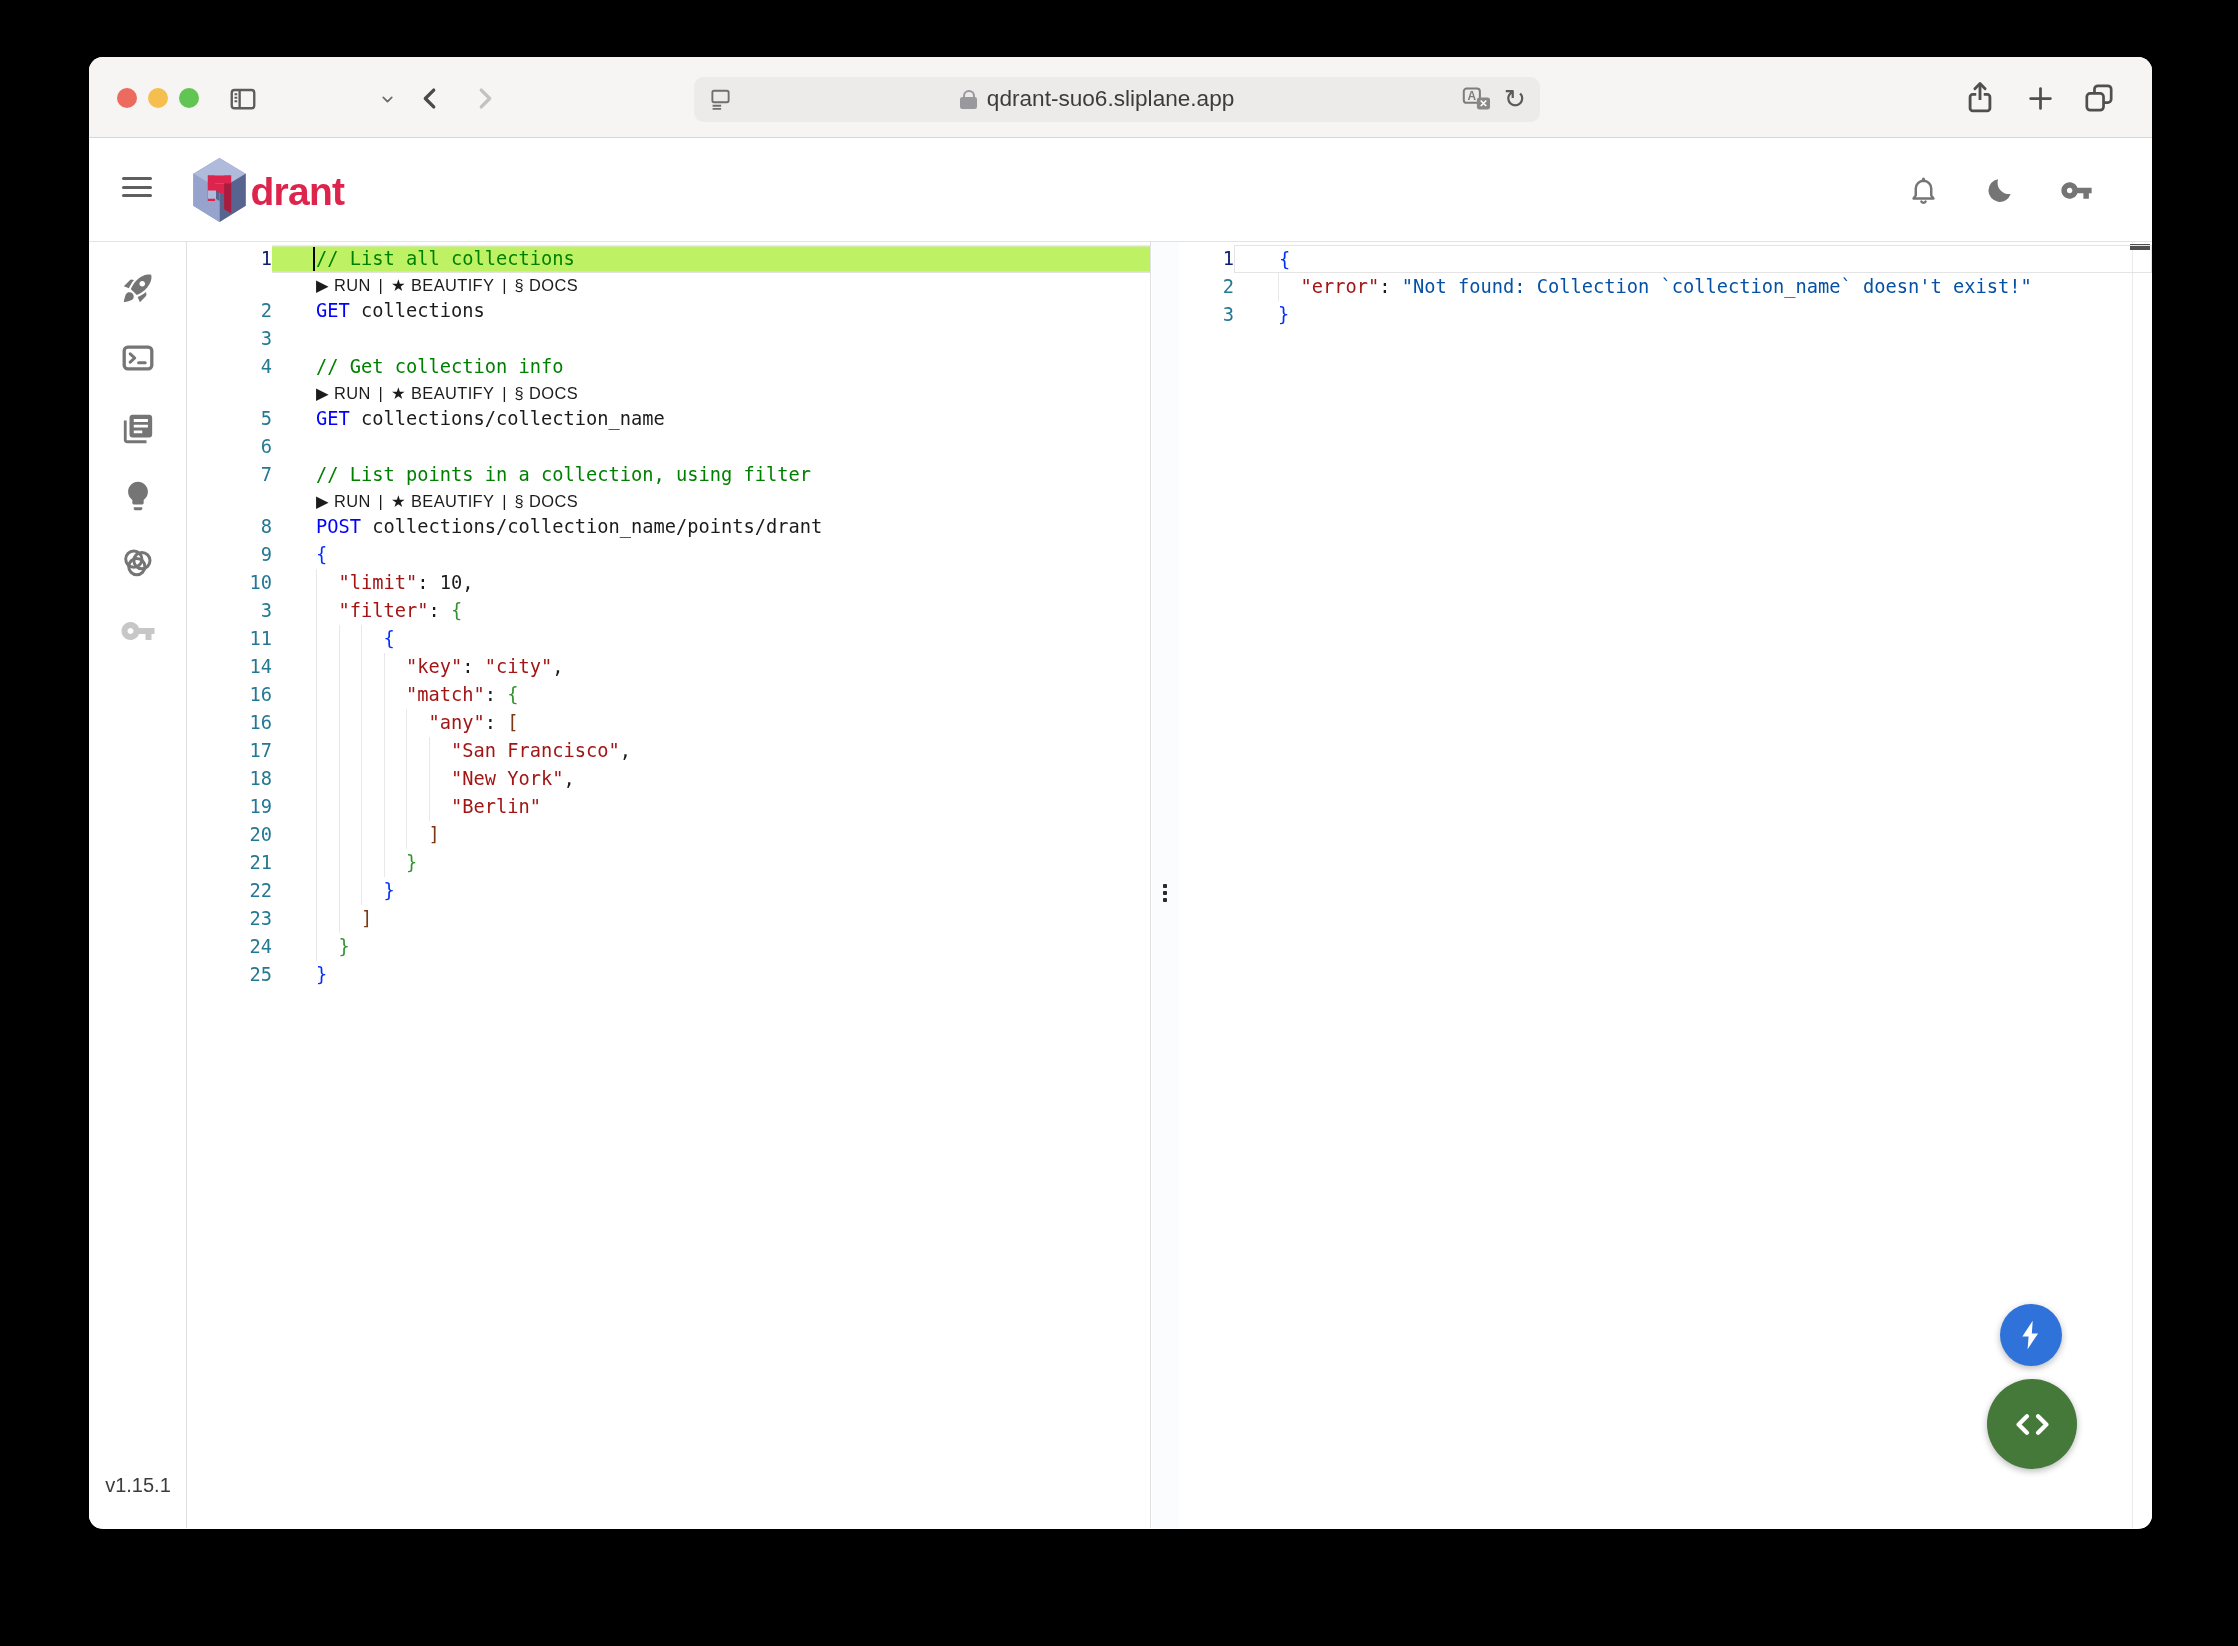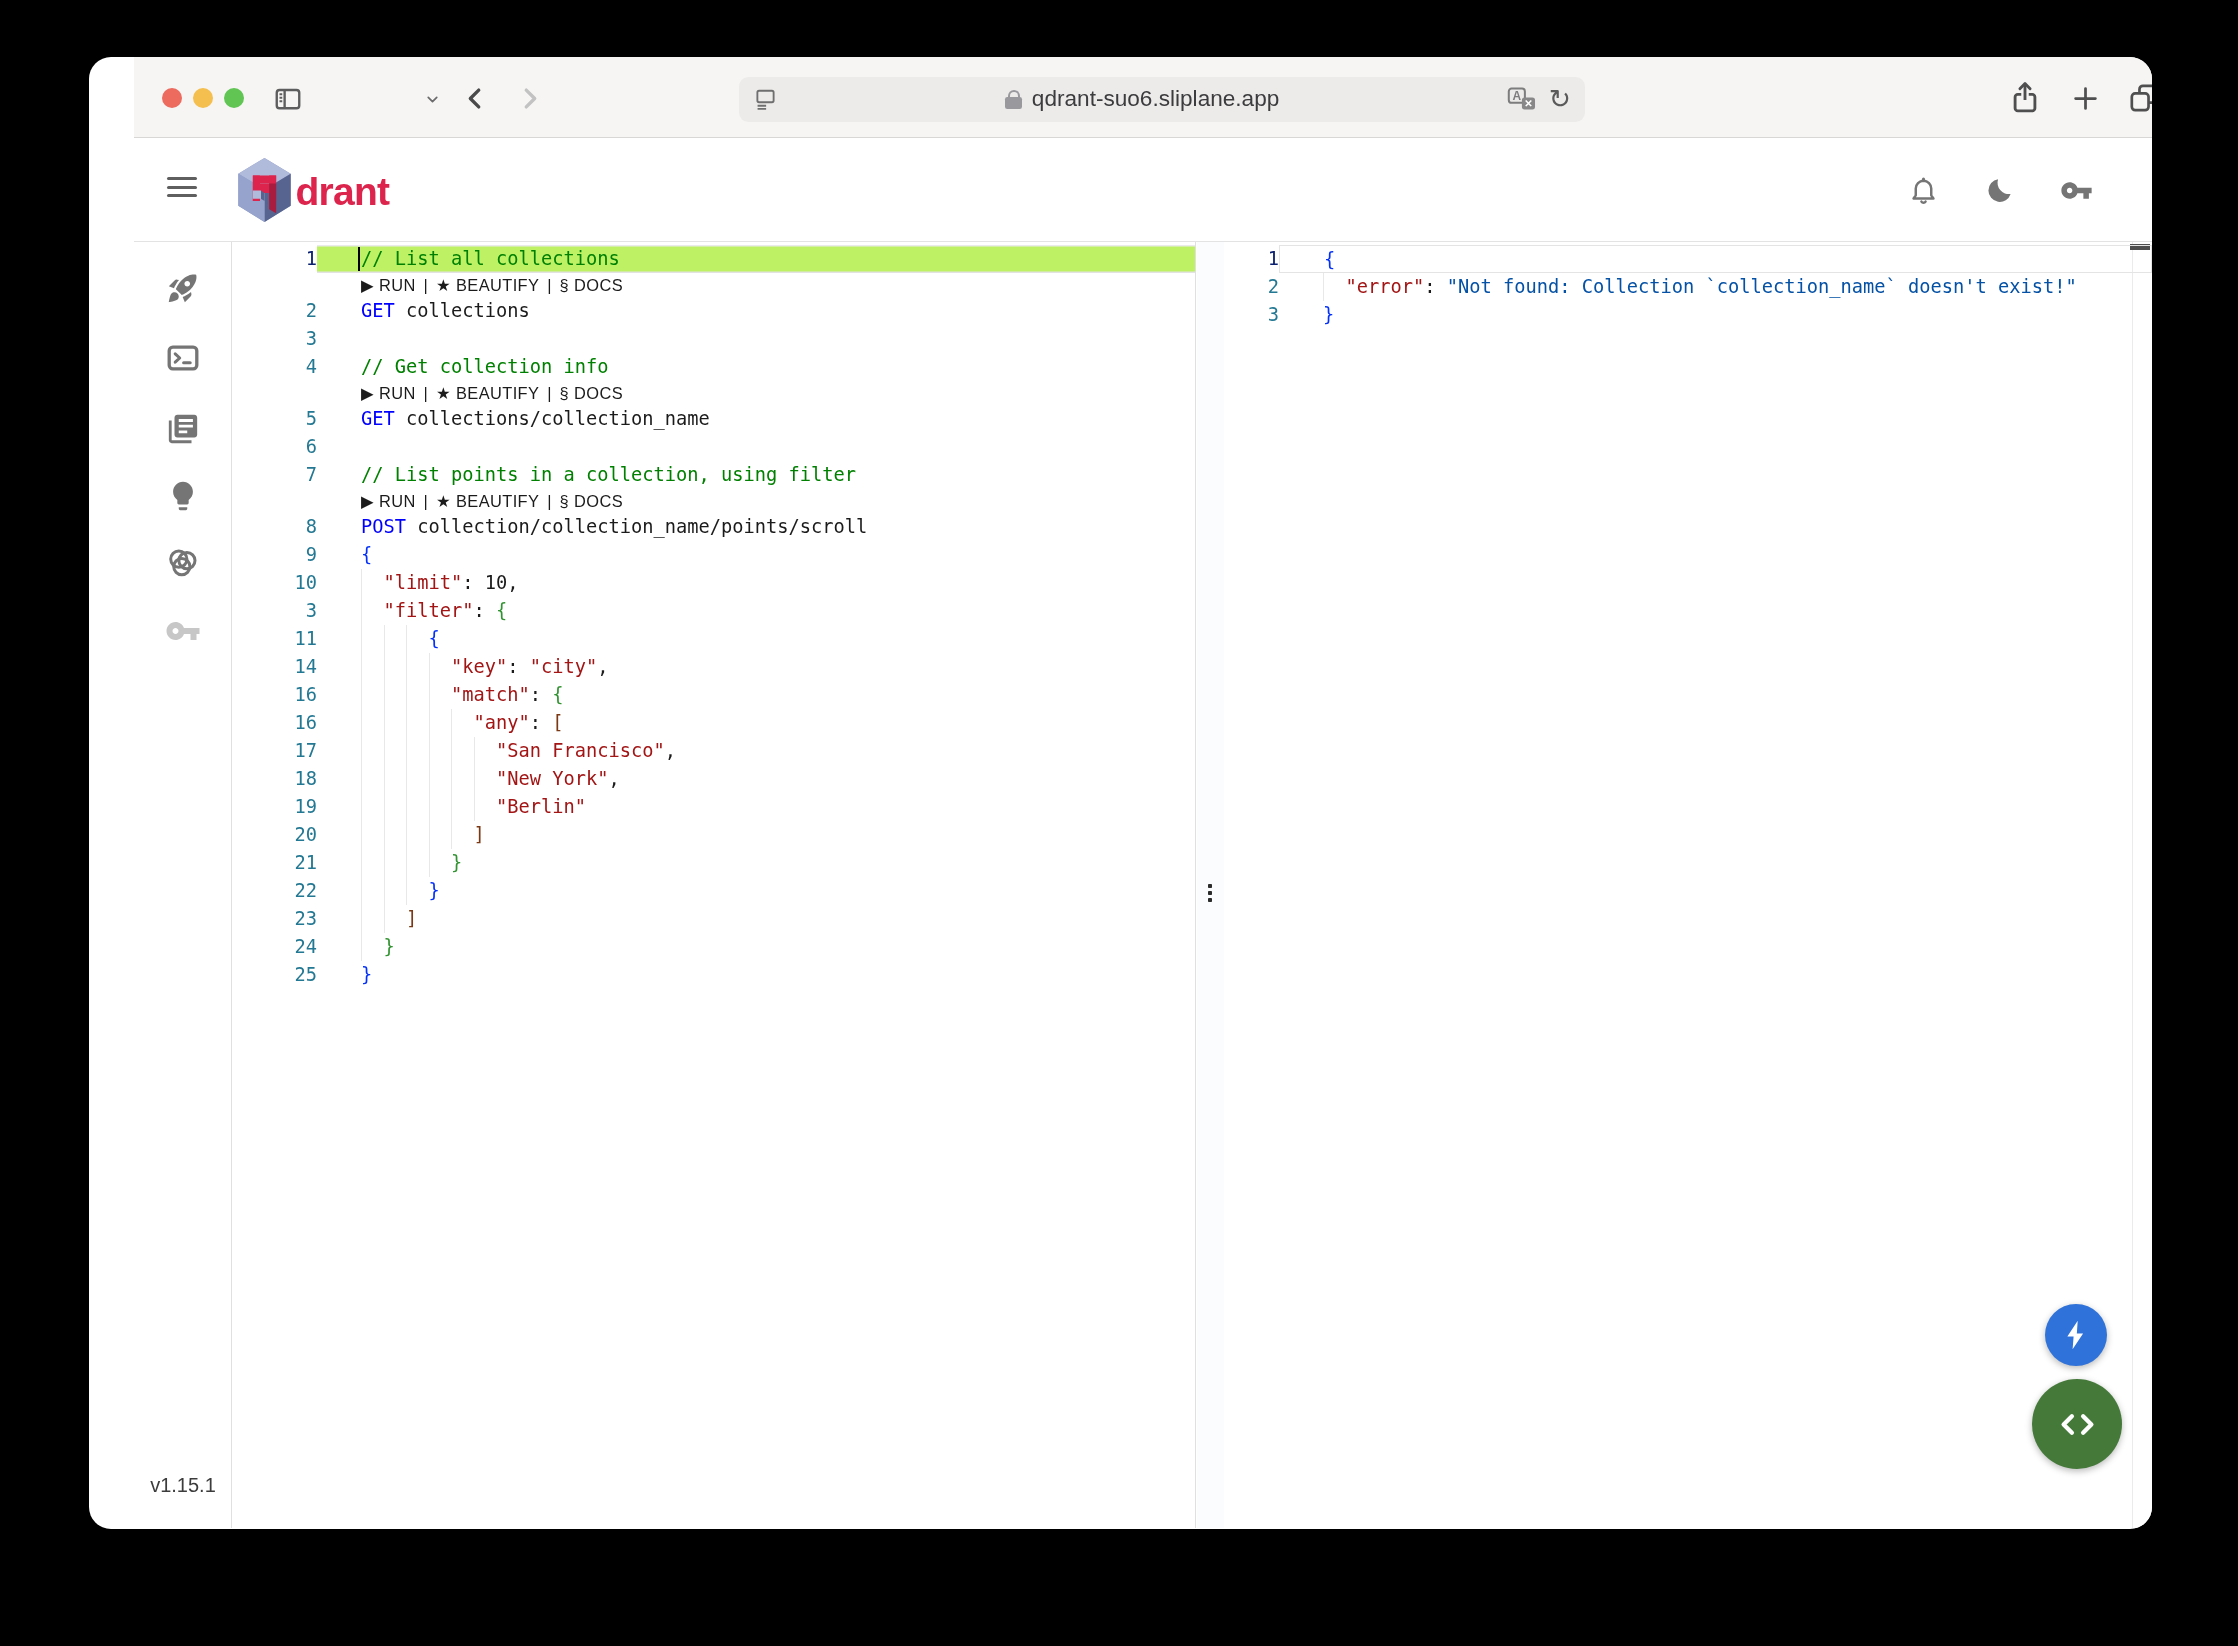--- a/index.html
+++ b/index.html
@@ -1,17 +1,17 @@
 <!DOCTYPE html>
 <html style="font-size:12.5px"><head>
 <meta charset="utf-8">
 <style>
   html,body{margin:0;padding:0;background:#000;width:2239px;height:1646px;font-family:"Liberation Sans",sans-serif;}
   *{box-sizing:border-box;}
-  .window{position:absolute;left:89px;top:57px;width:2063px;height:1472px;background:#fff;border-radius:22px;overflow:hidden;box-shadow:0 9.4px 37px rgba(0,0,0,.55);padding-left:45px;}
+  .window{position:absolute;left:89px;top:57px;width:2063px;height:1472px;background:#fff;border-radius:14px;overflow:hidden;box-shadow:0 9.4px 37px rgba(0,0,0,.55);}
 
   
   .toolbar{position:relative;height:81px;background:#f6f5f4;border-bottom:0.8px solid #d8d7d6;}
   .tl-group{position:absolute;left:28px;top:31px;display:flex;gap:11px;}
   .tl{width:20px;height:20px;border-radius:50%;}
   .tb-icon{position:absolute;display:flex;align-items:center;justify-content:center;cursor:default;}
   .urlbar{position:absolute;left:605px;top:19.5px;width:846px;height:45px;background:#edebea;border-radius:9.4px;display:flex;align-items:center;padding:0 14px;}
   .url-center{flex:1;display:flex;align-items:center;justify-content:center;gap:9.4px;color:#3c3c3e;font-size:22.6px;}
   .lock{position:relative;width:17px;height:20px;margin-top:1.6px;}
   .lock .shackle{position:absolute;left:2.3px;top:0;width:12.5px;height:9.4px;border:2.3px solid #98989d;border-bottom:none;border-radius:6.2px 6.2px 0 0;}
@@ -264,21 +264,21 @@
         <div class="row">
           <div class="gut">7</div>
           <div class="code"><span class="cm">// List points in a collection, using filter</span></div>
         </div>
         <div class="row annrow">
           <div class="gut"></div>
           <div class="code"><span class="ann-act">▶ RUN</span><span class="ann-sep">|</span><span class="ann-act">★ BEAUTIFY</span><span class="ann-sep">|</span><span class="ann-act">§ DOCS</span></div>
         </div>
         <div class="row">
           <div class="gut">8</div>
-          <div class="code"><span class="kw">POST</span><span class="tx"> collection/collection_name/points/scroll</span></div>
+          <div class="code"><span class="kw">POST</span><span class="tx"> collections/collection_name/points/drant</span></div>
         </div>
         <div class="row">
           <div class="gut">9</div>
           <div class="code"><span class="b0">{</span></div>
         </div>
         <div class="row">
           <div class="gut">10</div>
           <div class="code"><div class="guide" style="left: calc(0ch + 44px);"></div><span class="tx">  </span><span class="key">"limit"</span><span class="tx">: </span><span class="num">10</span><span class="tx">,</span></div>
         </div>
         <div class="row">

